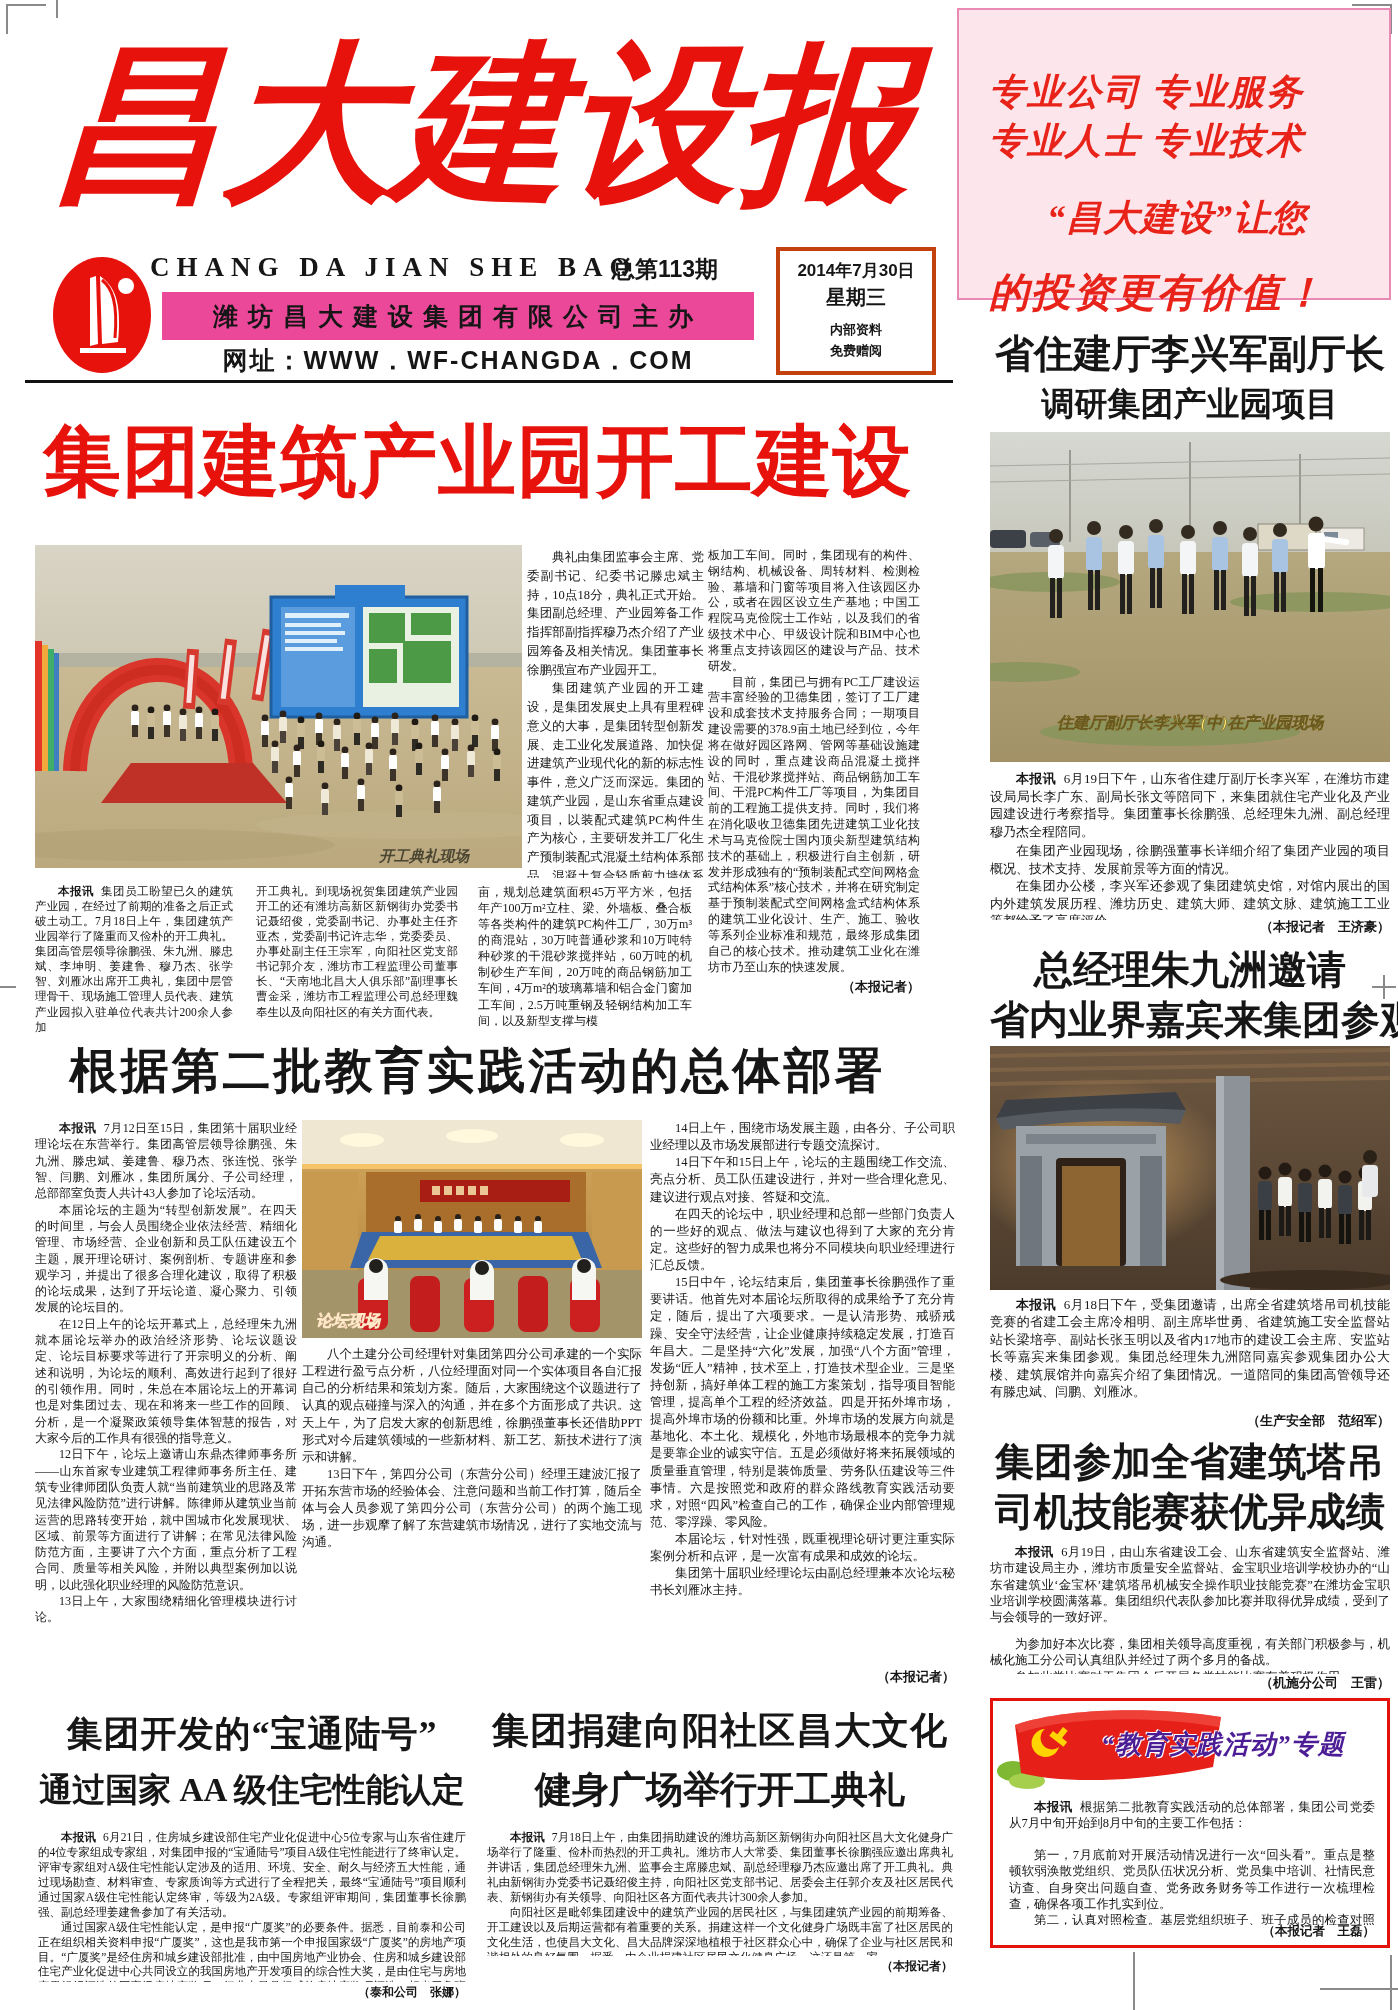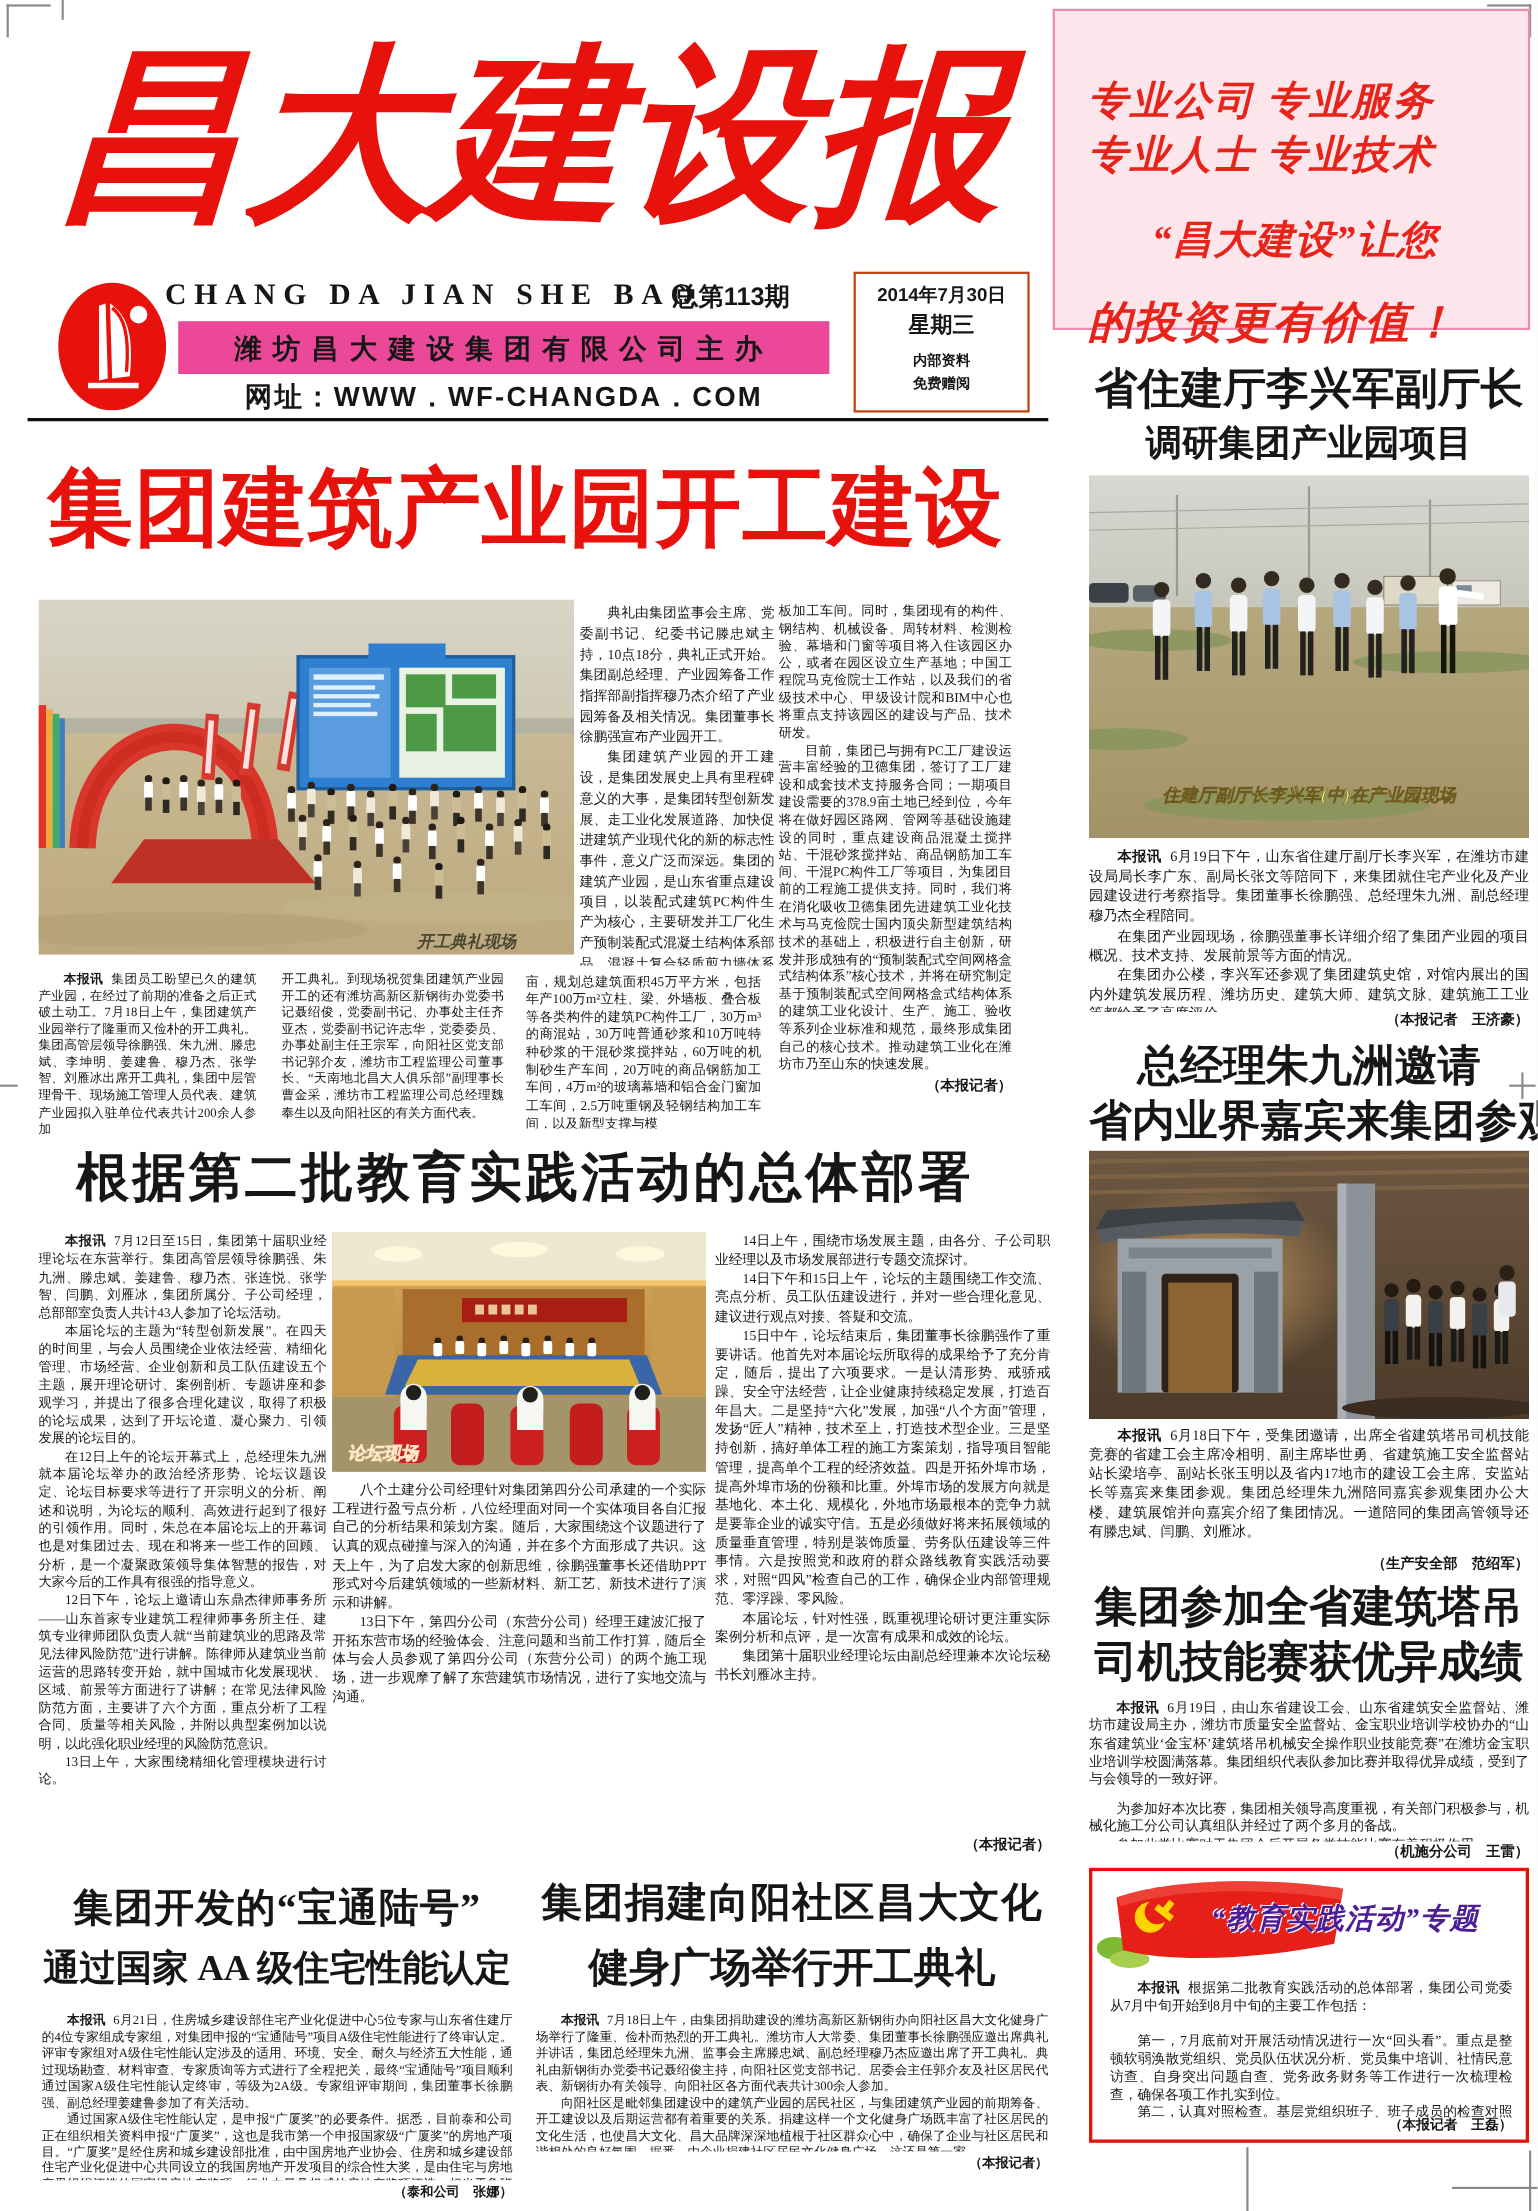--- a/index.html
+++ b/index.html
@@ -48,21 +48,21 @@
       <circle cx="74" cy="30" r="8" fill="#fff"></circle>
       <rect x="28" y="92" width="46" height="5" fill="#fff"></rect>
     </svg>
   </div>
 
   <div class="abs" style="left:162px;top:292px;width:592px;height:48px;background:#ec4899;display:flex;align-items:center;justify-content:center">
     <span style="font-size:25px;font-weight:bold;letter-spacing:10px">潍坊昌大建设集团有限公司主办</span>
   </div>
   <div class="abs" style="left:162px;top:344px;width:592px;text-align:center;font-size:25px;font-weight:bold;letter-spacing:2px;font-family:'Liberation Sans','DejaVu Sans',sans-serif">网址：WWW．WF-CHANGDA．COM</div>
 
-  <div class="abs" style="left:776px;top:247px;width:160px;height:128px;border:2px solid #c2410c;text-align:center;padding-top:8px">
+  <div class="abs" style="left:776px;top:247px;width:160px;height:128px;border:4px solid #c2410c;text-align:center;padding-top:8px">
     <div style="font-size:17px;font-weight:bold;font-family:'Liberation Sans','DejaVu Sans',sans-serif">2014年7月30日</div>
     <div style="font-size:20px;font-weight:bold;margin-top:2px">星期三</div>
     <div style="font-size:13px;font-weight:bold;margin-top:10px">内部资料</div>
     <div style="font-size:13px;font-weight:bold;margin-top:3px">免费赠阅</div>
   </div>
 
   <div class="abs" style="left:957px;top:8px;width:434px;height:292px;background:#fce6ec;border:2px solid #e989b4;padding:30px 24px 0 30px;color:#e8231a;font-weight:900;font-style:italic">
     <div style="font-size:36px;letter-spacing:2px;margin-top:28px">专业公司  专业服务</div>
     <div style="font-size:36px;letter-spacing:2px">专业人士  专业技术</div>
     <div style="font-size:36px;letter-spacing:1px;margin-top:28px;padding-left:58px">“昌大建设”让您</div>
@@ -216,20 +216,21 @@
       <p class="para">13日上午，大家围绕精细化管理模块进行讨论。</p>
     </div>
   <div class="abs jt cont" style="left:35px;top:1218px;width:262px;height:474px;font-size:12px;line-height:1.36;"></div>
   <div class="abs jt" style="left:302px;top:1346px;width:340px;height:346px;font-size:12.5px;line-height:1.37">
       <p class="para">八个土建分公司经理针对集团第四分公司承建的一个实际工程进行盈亏点分析，八位经理面对同一个实体项目各自汇报自己的分析结果和策划方案。随后，大家围绕这个议题进行了认真的观点碰撞与深入的沟通，并在多个方面形成了共识。这天上午，为了启发大家的创新思维，徐鹏强董事长还借助PPT形式对今后建筑领域的一些新材料、新工艺、新技术进行了演示和讲解。</p>
       <p class="para">13日下午，第四分公司（东营分公司）经理王建波汇报了开拓东营市场的经验体会、注意问题和当前工作打算，随后全体与会人员参观了第四分公司（东营分公司）的两个施工现场，进一步观摩了解了东营建筑市场情况，进行了实地交流与沟通。</p>
     </div>
   <div class="abs jt" style="left:650px;top:1120px;width:305px;height:546px;font-size:12.5px;line-height:1.37">
       <p class="para">14日上午，围绕市场发展主题，由各分、子公司职业经理以及市场发展部进行专题交流探讨。</p>
       <p class="para">14日下午和15日上午，论坛的主题围绕工作交流、亮点分析、员工队伍建设进行，并对一些合理化意见、建议进行观点对接、答疑和交流。</p>
+      <p class="para">在四天的论坛中，职业经理和总部一些部门负责人的一些好的观点、做法与建议也得到了大家的充分肯定。这些好的智力成果也将分不同模块向职业经理进行汇总反馈。</p>
       <p class="para">15日中午，论坛结束后，集团董事长徐鹏强作了重要讲话。他首先对本届论坛所取得的成果给予了充分肯定，随后，提出了六项要求。一是认清形势、戒骄戒躁、安全守法经营，让企业健康持续稳定发展，打造百年昌大。二是坚持“六化”发展，加强“八个方面”管理，发扬“匠人”精神，技术至上，打造技术型企业。三是坚持创新，搞好单体工程的施工方案策划，指导项目智能管理，提高单个工程的经济效益。四是开拓外埠市场，提高外埠市场的份额和比重。外埠市场的发展方向就是基地化、本土化、规模化，外地市场最根本的竞争力就是要靠企业的诚实守信。五是必须做好将来拓展领域的质量垂直管理，特别是装饰质量、劳务队伍建设等三件事情。六是按照党和政府的群众路线教育实践活动要求，对照“四风”检查自己的工作，确保企业内部管理规范、零浮躁、零风险。</p>
       <p class="para">本届论坛，针对性强，既重视理论研讨更注重实际案例分析和点评，是一次富有成果和成效的论坛。</p>
       <p class="para">集团第十届职业经理论坛由副总经理兼本次论坛秘书长刘雁冰主持。</p>
     </div>
   <div class="abs byline" style="left:650px;top:1668px;width:305px;font-size:13px">（本报记者）</div>
 
   <div class="abs" style="left:302px;top:1120px;width:340px;height:170px">
     <svg width="340" height="218" viewBox="0 0 340 218" preserveAspectRatio="none">
       <defs>
         <linearGradient id="wall2" x1="0" y1="0" x2="0" y2="1">

